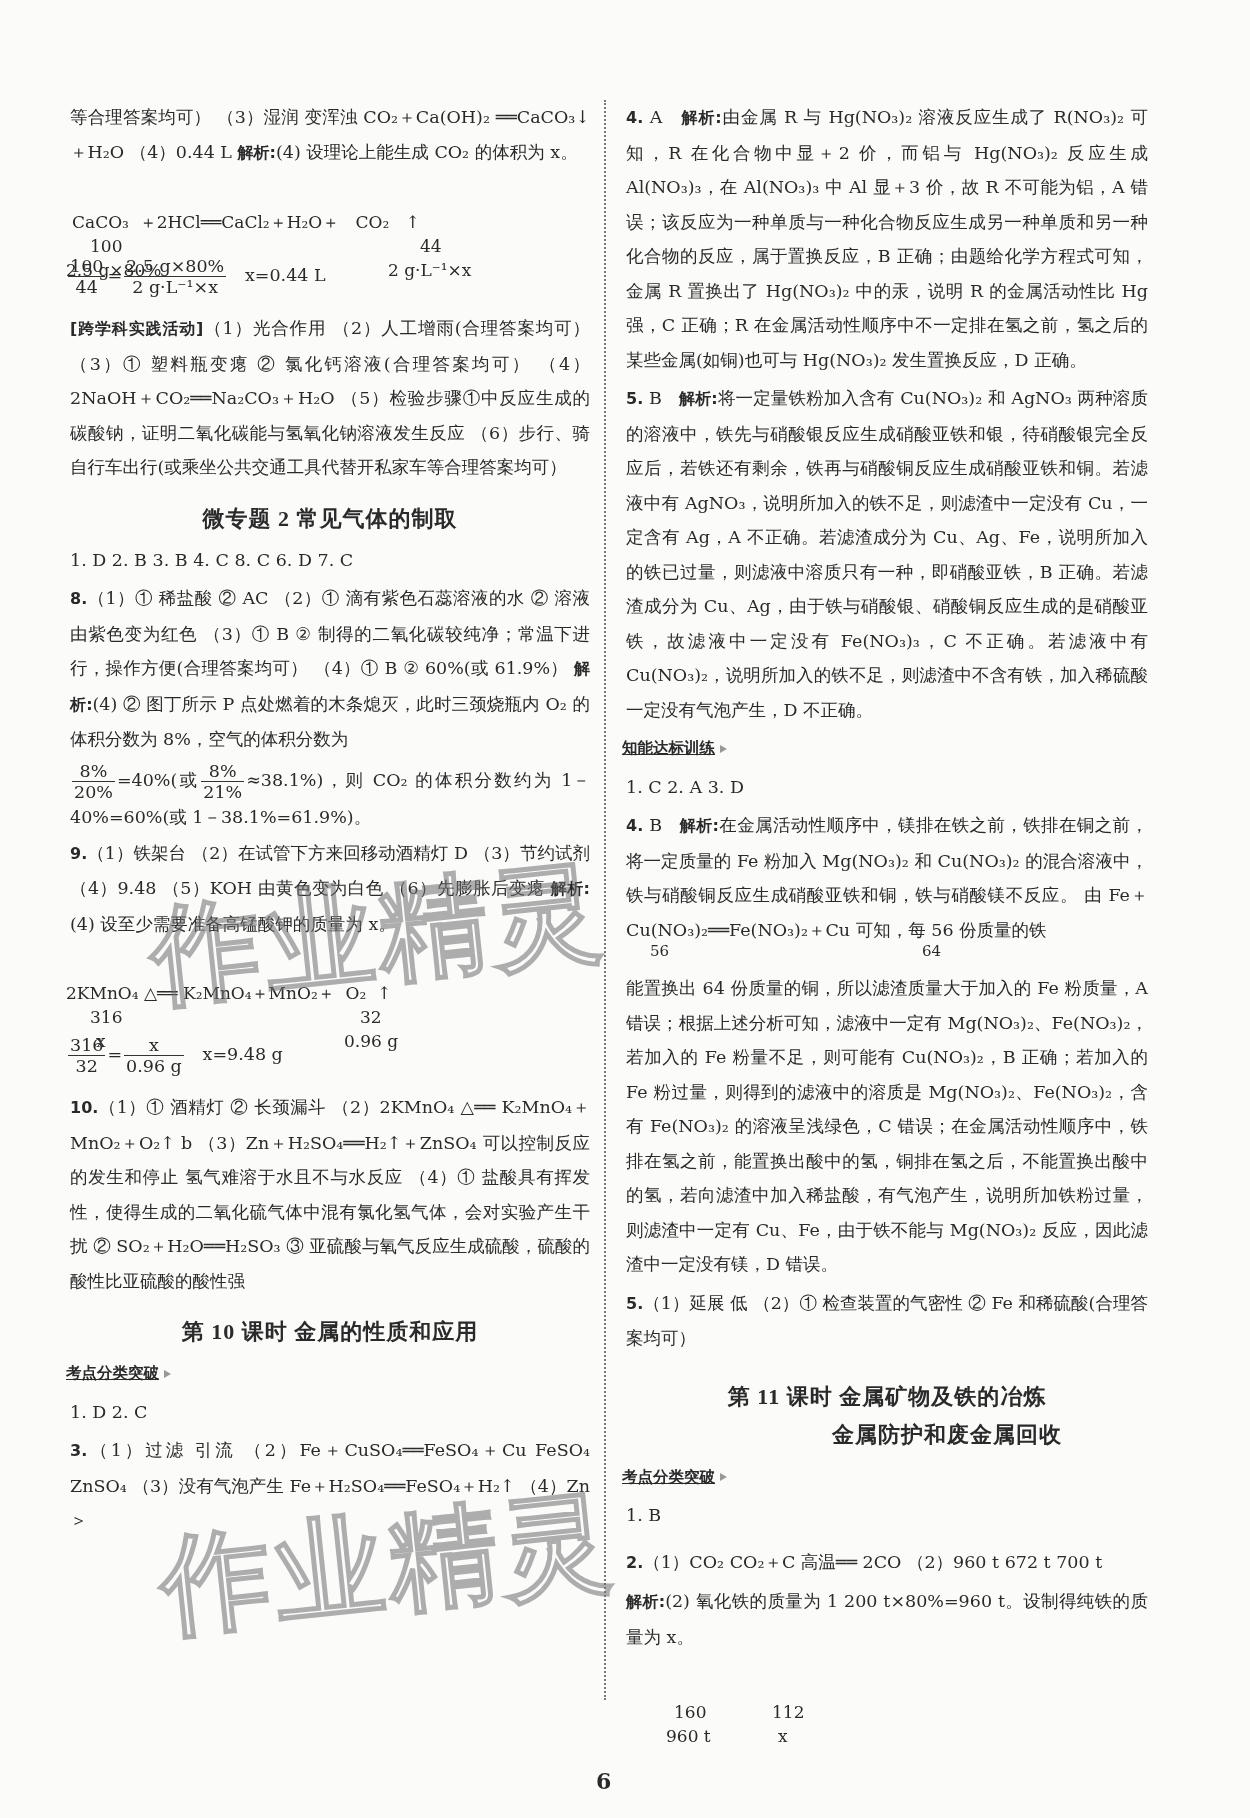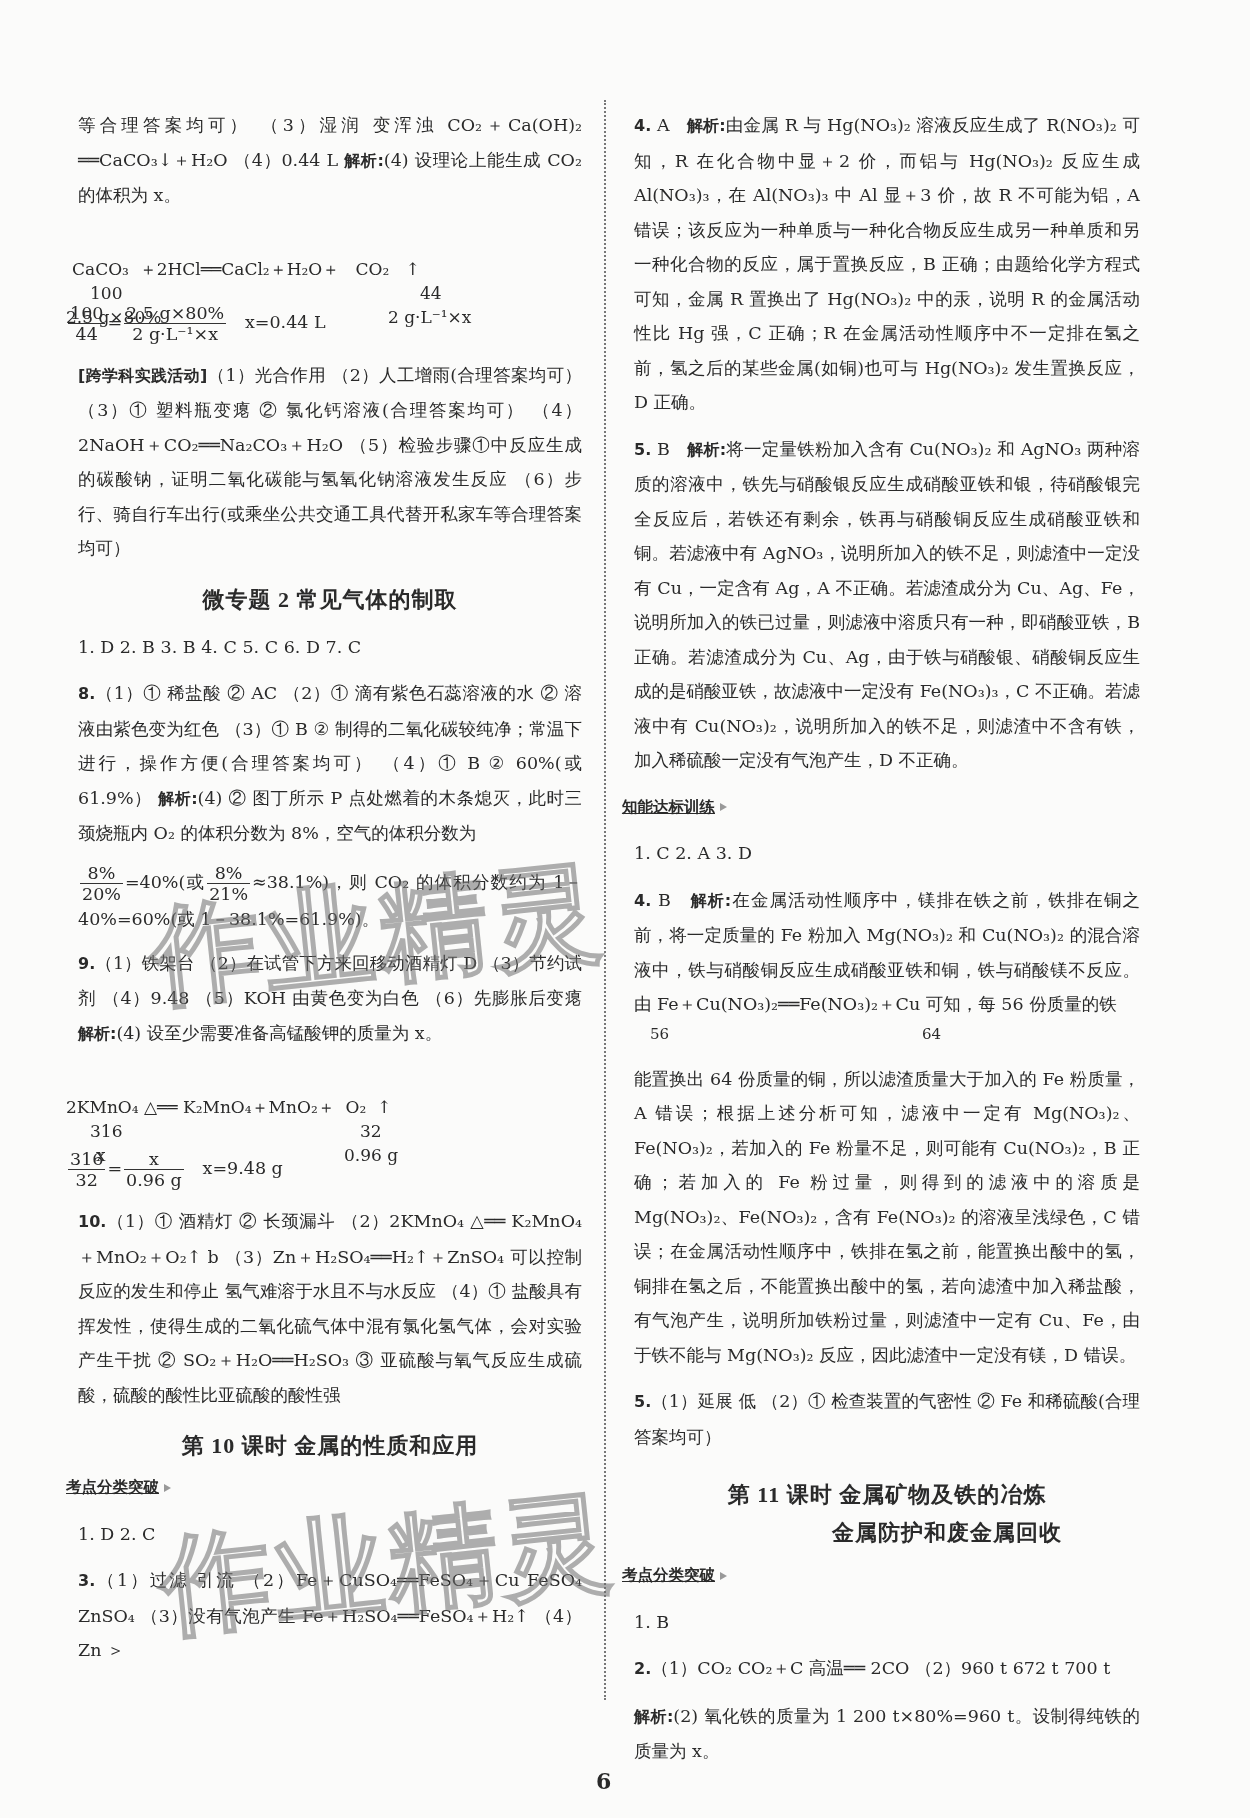--- a/index.html
+++ b/index.html
@@ -7,21 +7,21 @@
     width: 1250px; height: 1818px; background: #fbfbfa; position: relative; overflow: hidden;
     font-family: "DejaVu Serif", "Liberation Serif", serif; color: #2a2a2a;
   }
   .col { position: absolute; top: 96px; width: 530px; font-size: 17.5px; line-height: 34.5px; }
   .col.left { left: 66px; width: 528px; }
   .col.right { left: 622px; width: 530px; }
   .divider {
     position: absolute; left: 604px; top: 100px; height: 1600px; width: 0;
     border-left: 2px dotted #777;
   }
-  .p { margin: 12px; text-align: justify; }
+  .p { margin: 4px; text-align: justify; }
   .p b.n { font-family: "DejaVu Sans", sans-serif; font-weight: bold; font-size: 16px; }
   .jx { font-family: "DejaVu Sans", sans-serif; font-weight: bold; font-size: 16px; }
   .hd {
     font-family: Liberation Serif, serif; font-weight: bold; font-size: 22px;
     text-align: center; margin: 16px 0 6px 0; line-height: 36px; letter-spacing: 1px;
   }
   .sub {
     font-family: "DejaVu Sans", sans-serif; font-weight: bold; font-size: 15.5px; margin: 4px 0 0 0; text-decoration: underline;
   }
   .sub .tri { display: inline-block; width: 0; height: 0; border-left: 7px solid #999;
@@ -55,21 +55,21 @@
   <div class="fracline">
     <span class="frac"><span class="t">100</span><span class="b">44</span></span>=<span class="frac"><span class="t">2.5 g×80%</span><span class="b">2 g·L⁻¹×x</span></span>
     &nbsp;&nbsp;<span>x=0.44 L</span>
   </div>
 
   <p class="p">
     <span class="jx">[跨学科实践活动]</span><span>（1）光合作用 （2）人工增雨(合理答案均可） （3）① 塑料瓶变瘪 ② 氯化钙溶液(合理答案均可） （4）2NaOH＋CO₂══Na₂CO₃＋H₂O （5）检验步骤①中反应生成的碳酸钠，证明二氧化碳能与氢氧化钠溶液发生反应 （6）步行、骑自行车出行(或乘坐公共交通工具代替开私家车等合理答案均可）</span>
   </p>
 
   <div class="hd">微专题 2  常见气体的制取</div>
-  <p class="p">1. D  2. B  3. B  4. C  5. C  6. D  7. C</p>
+  <p class="p">1. D  2. B  3. B  4. C  8. C  6. D  7. C</p>
   <p class="p">
     <b class="n">8.</b><span>（1）① 稀盐酸 ② AC （2）① 滴有紫色石蕊溶液的水 ② 溶液由紫色变为红色 （3）① B ② 制得的二氧化碳较纯净；常温下进行，操作方便(合理答案均可） （4）① B ② 60%(或 61.9%）</span>
     <span class="jx">解析:</span><span>(4) ② 图丁所示 P 点处燃着的木条熄灭，此时三颈烧瓶内 O₂ 的体积分数为 8%，空气的体积分数为</span>
   </p>
   <p class="p" style="line-height:30px">
     <span class="frac"><span class="t">8%</span><span class="b">20%</span></span><span>=40%(或</span><span class="frac"><span class="t">8%</span><span class="b">21%</span></span><span>≈38.1%)，则 CO₂ 的体积分数约为 1－40%=60%(或 1－38.1%=61.9%)。</span>
   </p>
   <p class="p">
     <b class="n">9.</b><span>（1）铁架台 （2）在试管下方来回移动酒精灯  D （3）节约试剂 （4）9.48 （5）KOH  由黄色变为白色 （6）先膨胀后变瘪</span>
     <span class="jx">解析:</span><span>(4) 设至少需要准备高锰酸钾的质量为 x。</span>

